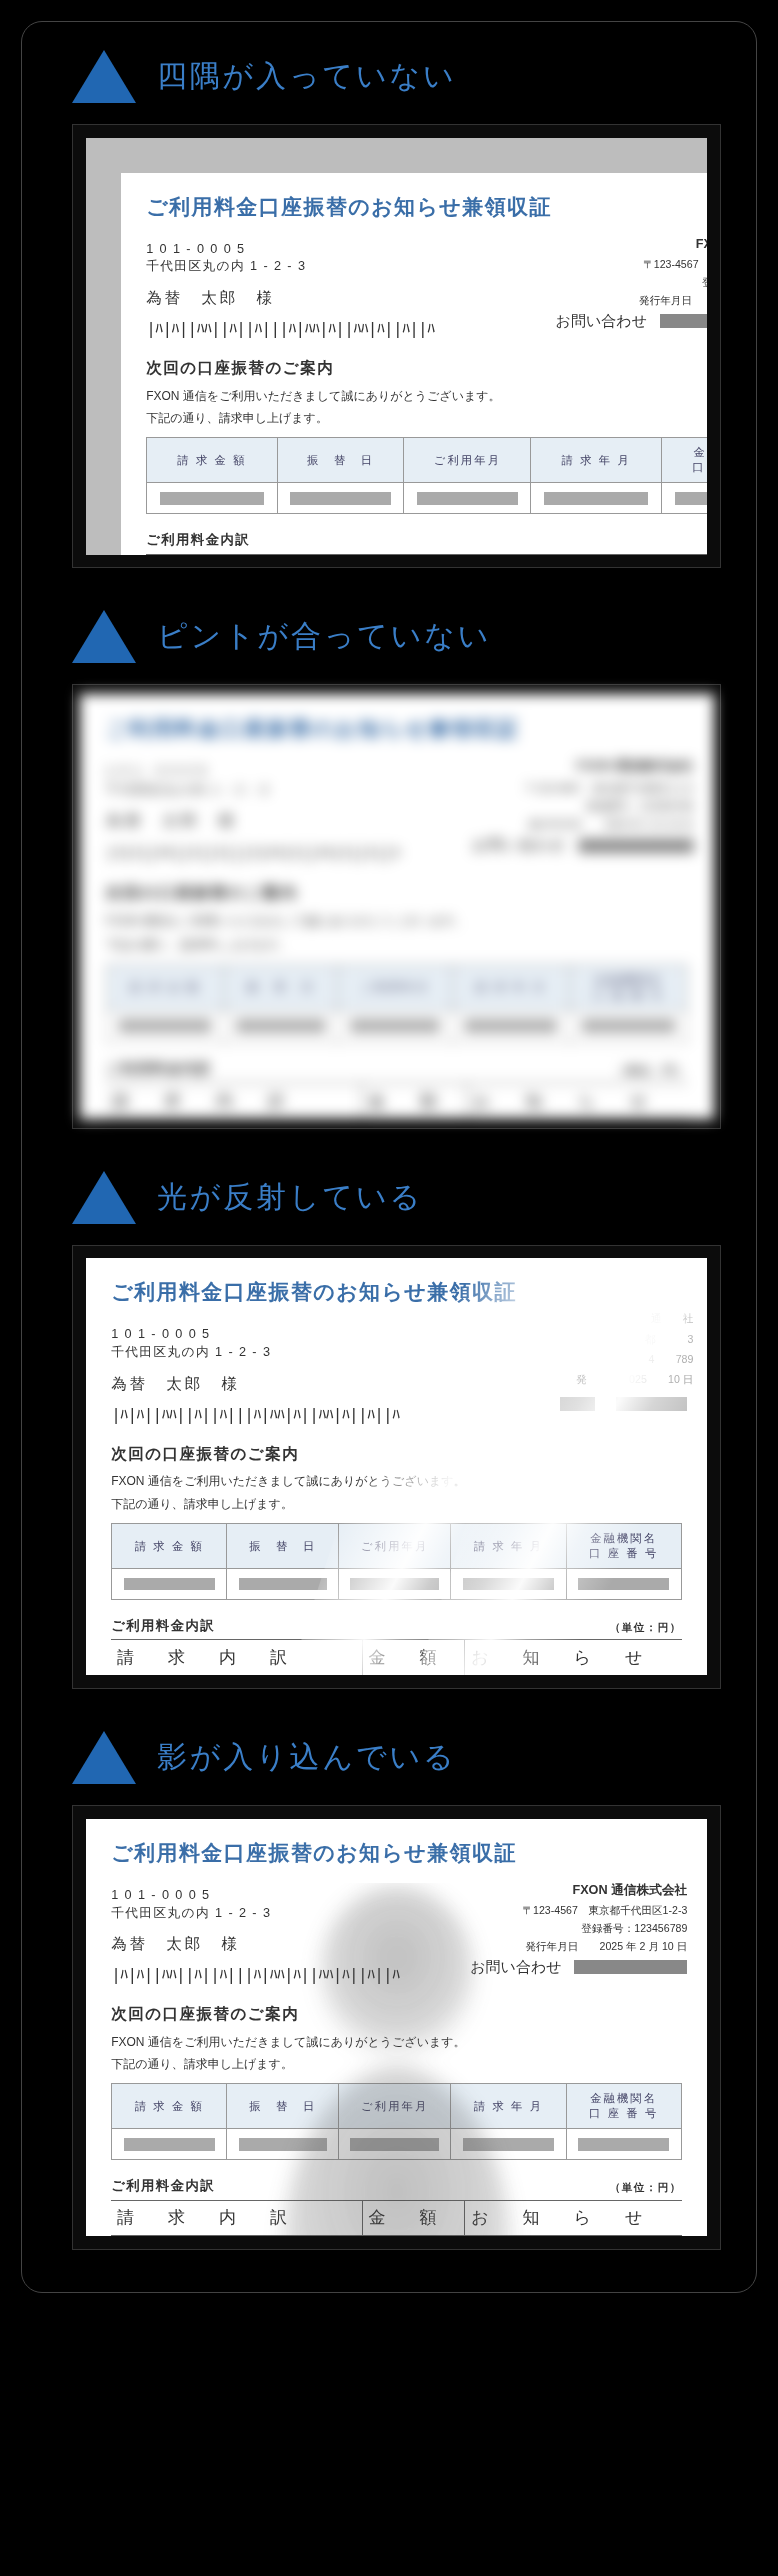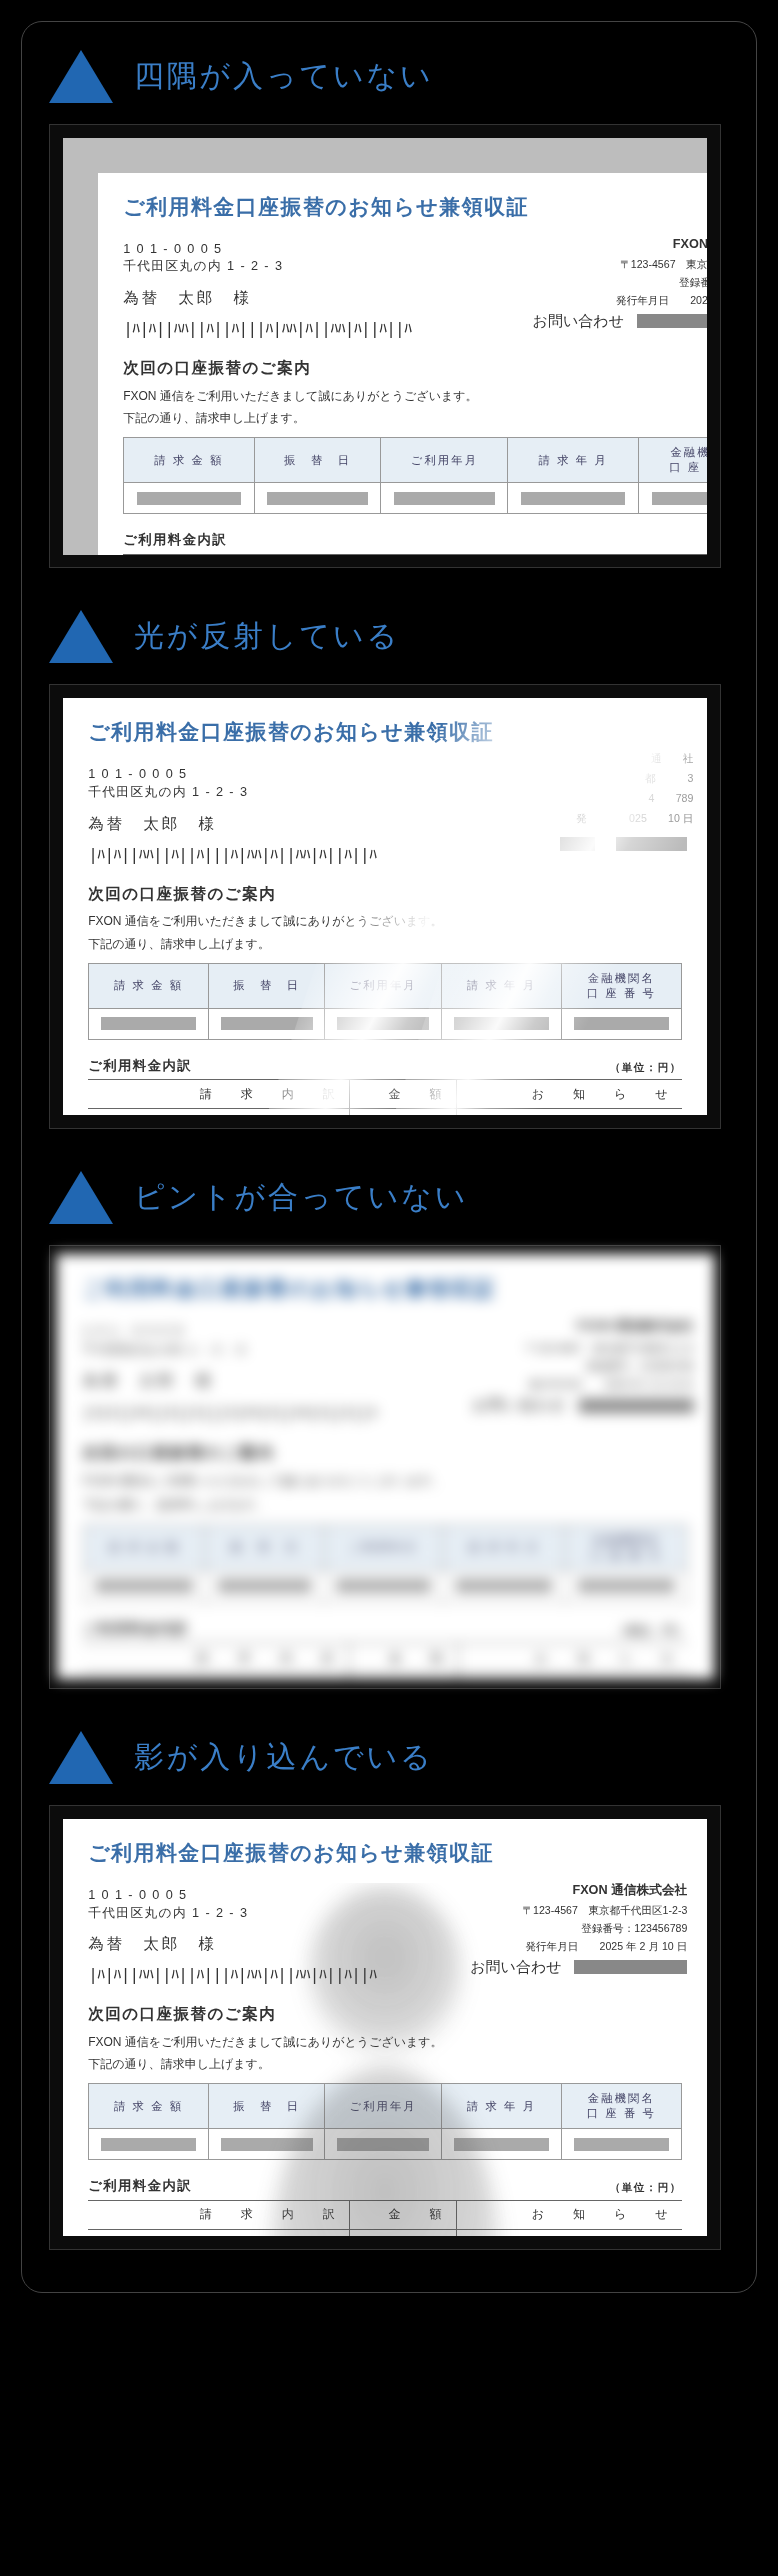--- a/index.html
+++ b/index.html
@@ -8,21 +8,21 @@
     font-family: "Hiragino Kaku Gothic ProN", "Yu Gothic", Meiryo, sans-serif;
     display: flex;
     justify-content: center;
     padding: 21px 0;
   }
   .frame {
     width: 736px;
     background: #000;
     border: 1.4px solid #444;
     border-radius: 21px;
-    padding: 28px 35px 42px 27px;
+    padding: 28px 35px 42px 50px;
   }
   .section { margin-bottom: 42px; }
   .sec-header {
     display: flex;
     align-items: center;
     margin-bottom: 21px;
   }
   .triangle {
     width: 0; height: 0;
     border-left: 32px solid transparent;
@@ -128,24 +128,24 @@
   .unit { font-size: 10.6px; font-weight: 700; }
   .tbl2 {
     width: 100%;
     border-collapse: collapse;
     margin-top: 4.2px;
   }
   .tbl2 th {
     border-top: 0.7px solid #666;
     border-bottom: 0.7px solid #666;
     padding: 5.7px;
-    font-size: 12px;
+    font-size: 17px;
     font-weight: 400;
     letter-spacing: 8.5px;
-    text-align: right;
+    text-align: left;
   }
   .tbl2 th.sep { border-left: 0.7px solid #666; }
   .tbl2 td { border-bottom: 0.7px solid #aaa; height: 27px; }
   .tbl2 td.sep { border-left: 0.7px solid #666; }
   .tbl2 .graybar { width: 70%; height: 11.3px; background: #aaa; margin: 0 auto; }
 
   
   .blur-doc .doc { filter: blur(6.4px); transform: scale(1.02); }
 
   
@@ -262,41 +262,41 @@
           </tbody>
             </table>
         </div>
       </div>
     </div>
   </div>
 
   <div class="section">
     <div class="sec-header">
       <div class="triangle"></div>
-      <div class="sec-title">光が反射している</div>
-    </div>
-    <div class="doc-wrap">
+      <div class="sec-title">ピントが合っていない</div>
+    </div>
+    <div class="doc-wrap blur-doc">
       <div class="doc">
         <div class="doc-title">ご利用料金口座振替のお知らせ兼領収証</div>
         <div class="addr-block">
           <div class="addr-line">1 0 1 - 0 0 0 5</div>
           <div class="addr-line">千代田区丸の内 1 - 2 - 3</div>
         </div>
         <div class="name-line">為替　太郎　様</div>
         <div class="barcode">|ﾊ|ﾊ||ﾊﾊ||ﾊ||ﾊ|||ﾊ|ﾊﾊ|ﾊ||ﾊﾊ|ﾊ||ﾊ||ﾊ</div>
-        <div class="glare-top-r">
-          <div><span class="pale">通</span>　　<span>社</span></div>
-          <div><span class="pale">都</span>　　　<span>3</span></div>
-          <div><span class="pale">4</span>　　<span>789</span></div>
-          <div><span>発</span>　　　　<span class="pale">025</span>　　<span>10 日</span></div>
-        </div>
-        <div class="inq-row" style="right:20px;">
-          <span class="inq-bar" style="width:35px;background:#bbb;margin-right:21px"></span>
-          <span class="inq-bar" style="width:71px;background:#bbb"></span>
-        </div>
+        <div class="company-box">
+          <div class="company-name">FXON 通信株式会社</div>
+          <div>〒123-4567　東京都千代田区1-2-3</div>
+          <div><span>登録番号：</span><span>123456789</span></div>
+          <div><span>発行年月日</span>　　<span>2025 年 2 月 10 日</span></div>
+        </div>
+        <div class="inq-row">
+            <span class="inq-label">お問い合わせ</span>
+            <span class="inq-bar"></span>
+          </div>
         <div class="sec-h">次回の口座振替のご案内</div>
         <div class="body-line">FXON 通信をご利用いただきまして誠にありがとうございます。</div>
         <div class="body-line">下記の通り、請求申し上げます。</div>
         <table class="tbl">
           <tbody>
               <tr>
                 <th>請 求 金 額</th>
                 <th>振　替　日</th>
                 <th>ご利用年月</th>
                 <th>請 求 年 月</th>
@@ -338,49 +338,48 @@
                 </td>
                 <td class="sep">
                   <div class="graybar"></div>
                 </td>
                 <td class="sep">
                   <div class="graybar"></div>
                 </td>
               </tr>
         </tbody>
           </table>
-        <div class="glare"></div>
       </div>
     </div>
   </div>
 
   <div class="section">
     <div class="sec-header">
       <div class="triangle"></div>
-      <div class="sec-title">ピントが合っていない</div>
-    </div>
-    <div class="doc-wrap blur-doc">
+      <div class="sec-title">光が反射している</div>
+    </div>
+    <div class="doc-wrap">
       <div class="doc">
         <div class="doc-title">ご利用料金口座振替のお知らせ兼領収証</div>
         <div class="addr-block">
           <div class="addr-line">1 0 1 - 0 0 0 5</div>
           <div class="addr-line">千代田区丸の内 1 - 2 - 3</div>
         </div>
         <div class="name-line">為替　太郎　様</div>
         <div class="barcode">|ﾊ|ﾊ||ﾊﾊ||ﾊ||ﾊ|||ﾊ|ﾊﾊ|ﾊ||ﾊﾊ|ﾊ||ﾊ||ﾊ</div>
-        <div class="company-box">
-          <div class="company-name">FXON 通信株式会社</div>
-          <div>〒123-4567　東京都千代田区1-2-3</div>
-          <div><span>登録番号：</span><span>123456789</span></div>
-          <div><span>発行年月日</span>　　<span>2025 年 2 月 10 日</span></div>
-        </div>
-        <div class="inq-row">
-            <span class="inq-label">お問い合わせ</span>
-            <span class="inq-bar"></span>
-          </div>
+        <div class="glare-top-r">
+          <div><span class="pale">通</span>　　<span>社</span></div>
+          <div><span class="pale">都</span>　　　<span>3</span></div>
+          <div><span class="pale">4</span>　　<span>789</span></div>
+          <div><span>発</span>　　　　<span class="pale">025</span>　　<span>10 日</span></div>
+        </div>
+        <div class="inq-row" style="right:20px;">
+          <span class="inq-bar" style="width:35px;background:#bbb;margin-right:21px"></span>
+          <span class="inq-bar" style="width:71px;background:#bbb"></span>
+        </div>
         <div class="sec-h">次回の口座振替のご案内</div>
         <div class="body-line">FXON 通信をご利用いただきまして誠にありがとうございます。</div>
         <div class="body-line">下記の通り、請求申し上げます。</div>
         <table class="tbl">
           <tbody>
               <tr>
                 <th>請 求 金 額</th>
                 <th>振　替　日</th>
                 <th>ご利用年月</th>
                 <th>請 求 年 月</th>
@@ -422,20 +421,21 @@
                 </td>
                 <td class="sep">
                   <div class="graybar"></div>
                 </td>
                 <td class="sep">
                   <div class="graybar"></div>
                 </td>
               </tr>
         </tbody>
           </table>
+        <div class="glare"></div>
       </div>
     </div>
   </div>
 
   <div class="section" style="margin-bottom:0">
     <div class="sec-header">
       <div class="triangle"></div>
       <div class="sec-title">影が入り込んでいる</div>
     </div>
     <div class="doc-wrap">

